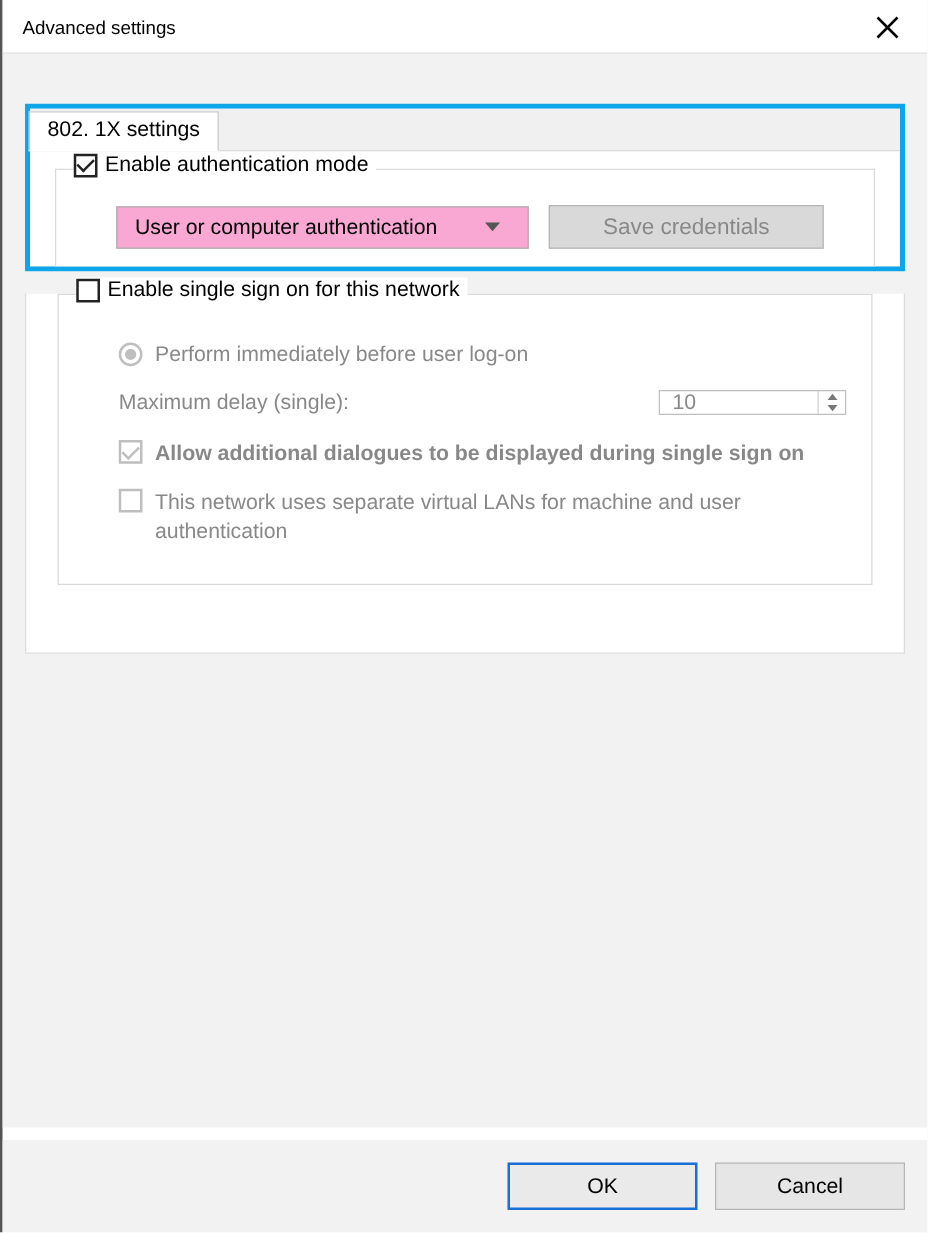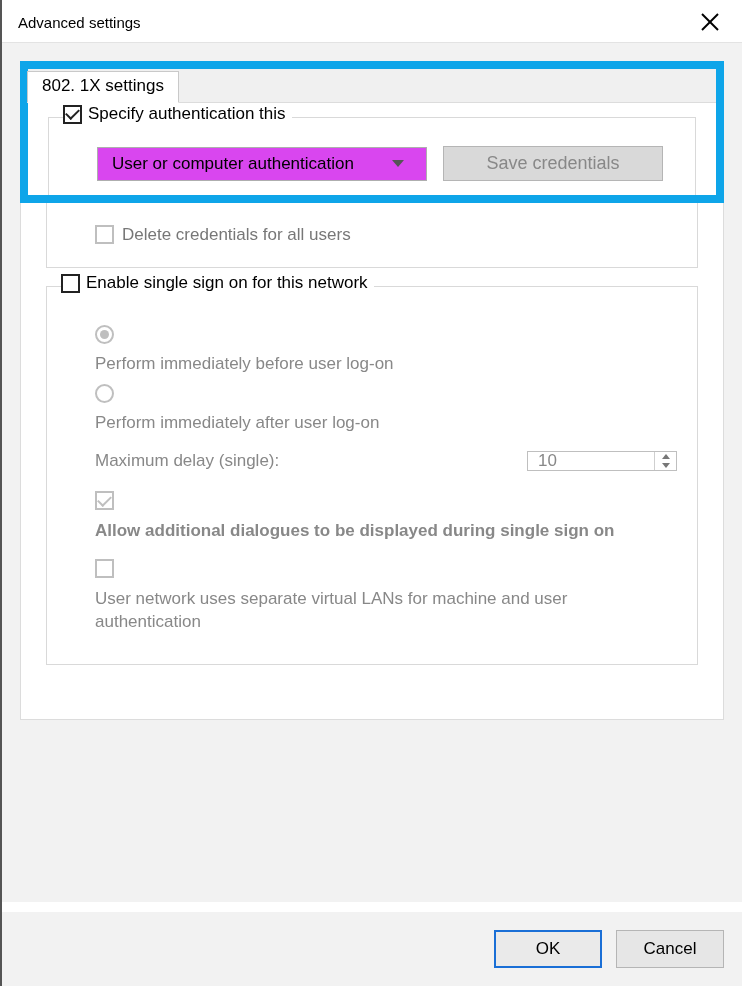--- a/index.html
+++ b/index.html
@@ -33,24 +33,25 @@
   .close-x { width: 28px; height: 28px; display:flex;align-items:center;justify-content:center; cursor:pointer;}
   .content {
     background: #f2f2f2;
     border-top: 1px solid #e3e3e3;
     padding: 18px 18px 0 18px;
     height: 860px;
     position: relative;
   }
   
   .highlight-box {
-    border: 8px solid #0ea5e9;
+    border: 4px solid #0ea5e9;
     padding: 0;
     background: #fff;
     position: relative;
+    margin-top: 22px;
   }
   .tab-row {
     display: flex;
     align-items: flex-end;
     height: 34px;
     background: #f0f0f0;
     border-bottom: 1px solid #dcdcdc;
   }
   .tab {
     background: #fff;
@@ -107,21 +108,21 @@
   .dropdown-row {
     display:flex;
     gap: 16px;
     margin-left: 28px;
     align-items:center;
   }
   .dropdown {
     display:flex;
     align-items:center;
     justify-content:space-between;
-    background:#d946ef;
+    background:#f9a8d4;
     border:1px solid #aeaeae;
     padding: 6px 22px 6px 14px;
     width: 330px;
     font-size: 17px;
     cursor:pointer;
     text-align:right;
   }
   .dropdown .chev {
     width:0;height:0;border-left:6px solid transparent;border-right:6px solid transparent;border-top:7px solid #555;
   }
@@ -161,21 +162,21 @@
   .group2 .group-legend { top:-14px; left:14px; }
   .radio {
     width:19px;height:19px;border:2px solid #bfbfbf;border-radius:50%;
     display:inline-flex;align-items:center;justify-content:center;flex-shrink:0;
     background:#fff;
   }
   .radio.selected::after{
     content:"";width:9px;height:9px;border-radius:50%;background:#bfbfbf;display:block;
   }
   .sso-row {
-    display:flex;align-items:flex-start;gap:10px;margin:10px 0 0 28px;font-size:17px;color:#888;flex-direction:column;
+    display:flex;align-items:flex-start;gap:10px;margin:10px 0 0 28px;font-size:17px;color:#888;
   }
   .sso-delay {
     display:flex;align-items:center;justify-content:space-between;margin:18px 0 0 28px;font-size:17px;color:#888;
   }
   .spinner {
     display:flex;align-items:stretch;border:1px solid #bfbfbf;height:20px;width:150px;background:#fff;
   }
   .spinner .val{flex:1;padding:4px 10px;color:#888;font-size:17px;display:flex;align-items:center;}
   .spinner .btns{display:flex;flex-direction:column;width:22px;border-left:1px solid #cfcfcf;}
   .spinner .btns div{flex:1;display:flex;align-items:center;justify-content:center;}
@@ -186,21 +187,21 @@
   .footer{
     position:absolute;
     bottom:0;left:0;right:0;
     background:#f2f2f2;
     padding: 18px 18px 18px 18px;
     display:flex;
     justify-content:flex-end;
     gap:14px;
   }
   .footer .fbtn{
-    width:108px;height:38px;
+    width:152px;height:38px;
     border:1px solid #b5b5b5;
     background:#e6e6e6;
     display:flex;align-items:center;justify-content:center;
     font-size:17px;cursor:pointer;
   }
   .footer .fbtn.primary{
     border:2px solid #1a6fd6;
     background:#eaeaea;
   }
   
@@ -229,75 +230,65 @@
   <div class="content">
 
     <div class="highlight-box">
       <div class="tab-row">
         <div class="tab">802. 1X settings</div>
       </div>
       <div class="tab-body">
         <div class="group" style="border-bottom:none;margin-bottom:0;padding-bottom:14px;">
           <div class="group-legend">
             <span class="chk checked"></span>
-            <span>Specify authentication this</span>
+            <span>Enable authentication mode</span>
           </div>
           <div class="dropdown-row">
             <div class="dropdown">
               <span>User or computer authentication</span>
               <span class="chev"></span>
             </div>
             <div class="btn">Save credentials</div>
           </div>
         </div>
       </div>
     </div>
 
     <div class="tab-card">
-      <div class="group-cont">
-        <div class="row" style="margin-left:28px;">
-          <span class="chk gray"></span>
-          <span>Delete credentials for all users</span>
-        </div>
-      </div>
 
       <div class="group2">
         <div class="group-legend">
           <span class="chk"></span>
           <span>Enable single sign on for this network</span>
         </div>
 
         <div class="sso-row">
           <span class="radio selected"></span>
           <span>Perform immediately before user log-on</span>
-        </div>
-        <div class="sso-row">
-          <span class="radio"></span>
-          <span>Perform immediately after user log-on</span>
         </div>
 
         <div class="sso-delay">
           <span>Maximum delay (single):</span>
           <div class="spinner">
             <div class="val">10</div>
             <div class="btns">
               <div class="up"></div>
               <div class="dn"></div>
             </div>
           </div>
         </div>
 
         <div class="sso-row" style="margin-top:20px;font-weight:bold;">
           <span class="chk gray checked"></span>
           <span class="sso-multi">Allow additional dialogues to be displayed during single sign on</span>
         </div>
 
         <div class="sso-row" style="margin-top:16px;">
           <span class="chk gray"></span>
-          <span class="sso-multi">User network uses separate virtual LANs for machine and user authentication</span>
+          <span class="sso-multi">This network uses separate virtual LANs for machine and user authentication</span>
         </div>
       </div>
     </div>
 
   </div>
 
   <div class="footer">
     <div class="fbtn primary">OK</div>
     <div class="fbtn">Cancel</div>
   </div>

